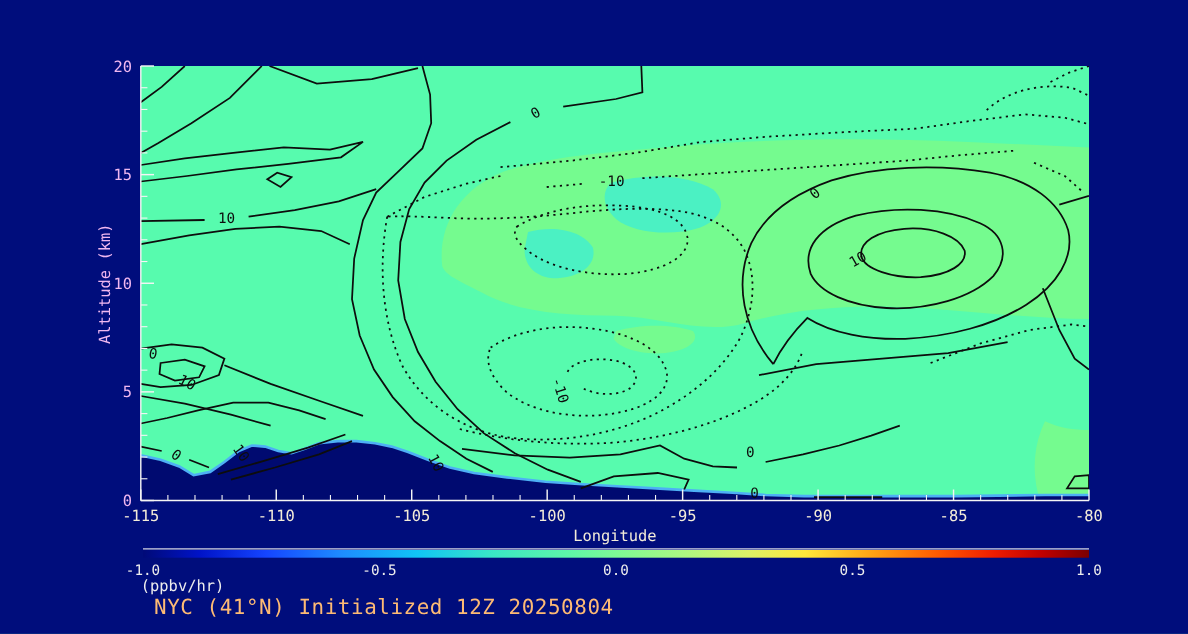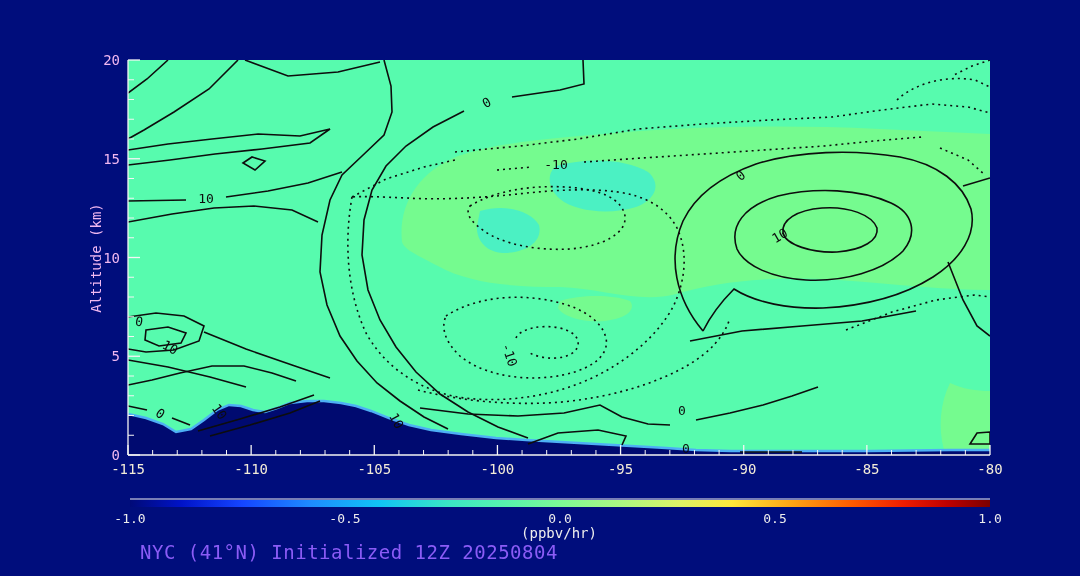--- a/index.html
+++ b/index.html
@@ -2,26 +2,26 @@
 <html><head>
 <meta charset="utf-8">
 <style>
   html,body{margin:0;padding:0;background:#000d7c;}
   .page{position:relative;width:1080px;height:576px;background:#000d7c;overflow:hidden;
         font-family:"DejaVu Sans Mono",monospace;}
   .page *{box-sizing:border-box;}
   .ttl{position:absolute;left:128px;top:33px;width:862px;text-align:center;
        font-size:16px;letter-spacing:.5px;white-space:pre;color:#e39de3;}
   .cap{position:absolute;left:140px;top:541px;font-size:19px;letter-spacing:.5px;
-       white-space:pre;color:#8b5cf6;}
+       white-space:pre;color:#fdba74;}
   .xlab{position:absolute;left:128px;top:480px;width:862px;text-align:center;
         font-size:14px;color:#f3ecd8;}
   .ylab{position:absolute;left:96px;top:258px;transform:translate(-50%,-50%) rotate(-90deg);
         white-space:nowrap;font-size:14px;color:#f0b8f0;}
-  .units{position:absolute;left:128px;top:525px;width:862px;text-align:center;
+  .units{position:absolute;left:128px;top:525px;width:862px;
         font-size:14px;color:#ededed;}
   svg{position:absolute;left:0;top:0;pointer-events:none;}
 </style>
 </head>
 <body>
 
 <div class="page">
   <svg id="plot-svg" width="1080" height="576" viewBox="0 0 1080 576">
       <defs>
         <linearGradient id="cbg" x1="0" y1="0" x2="1" y2="0">
@@ -207,15 +207,16 @@
         <g font-family="&quot;DejaVu Sans Mono&quot;,monospace" font-size="13" fill="#ededed" text-anchor="middle">
           <text x="130" y="523">-1.0</text>
           <text x="345" y="523">-0.5</text>
           <text x="560" y="523">0.0</text>
           <text x="775" y="523">0.5</text>
           <text x="990" y="523">1.0</text>
         </g>
       </g>
     </svg>
   <div class="ylab">Altitude (km)</div>
+  <div class="xlab">Longitude</div>
   <div class="units">(ppbv/hr)</div>
   <div class="cap">NYC (41°N) Initialized 12Z 20250804</div>
 </div>
 
 </body></html>

